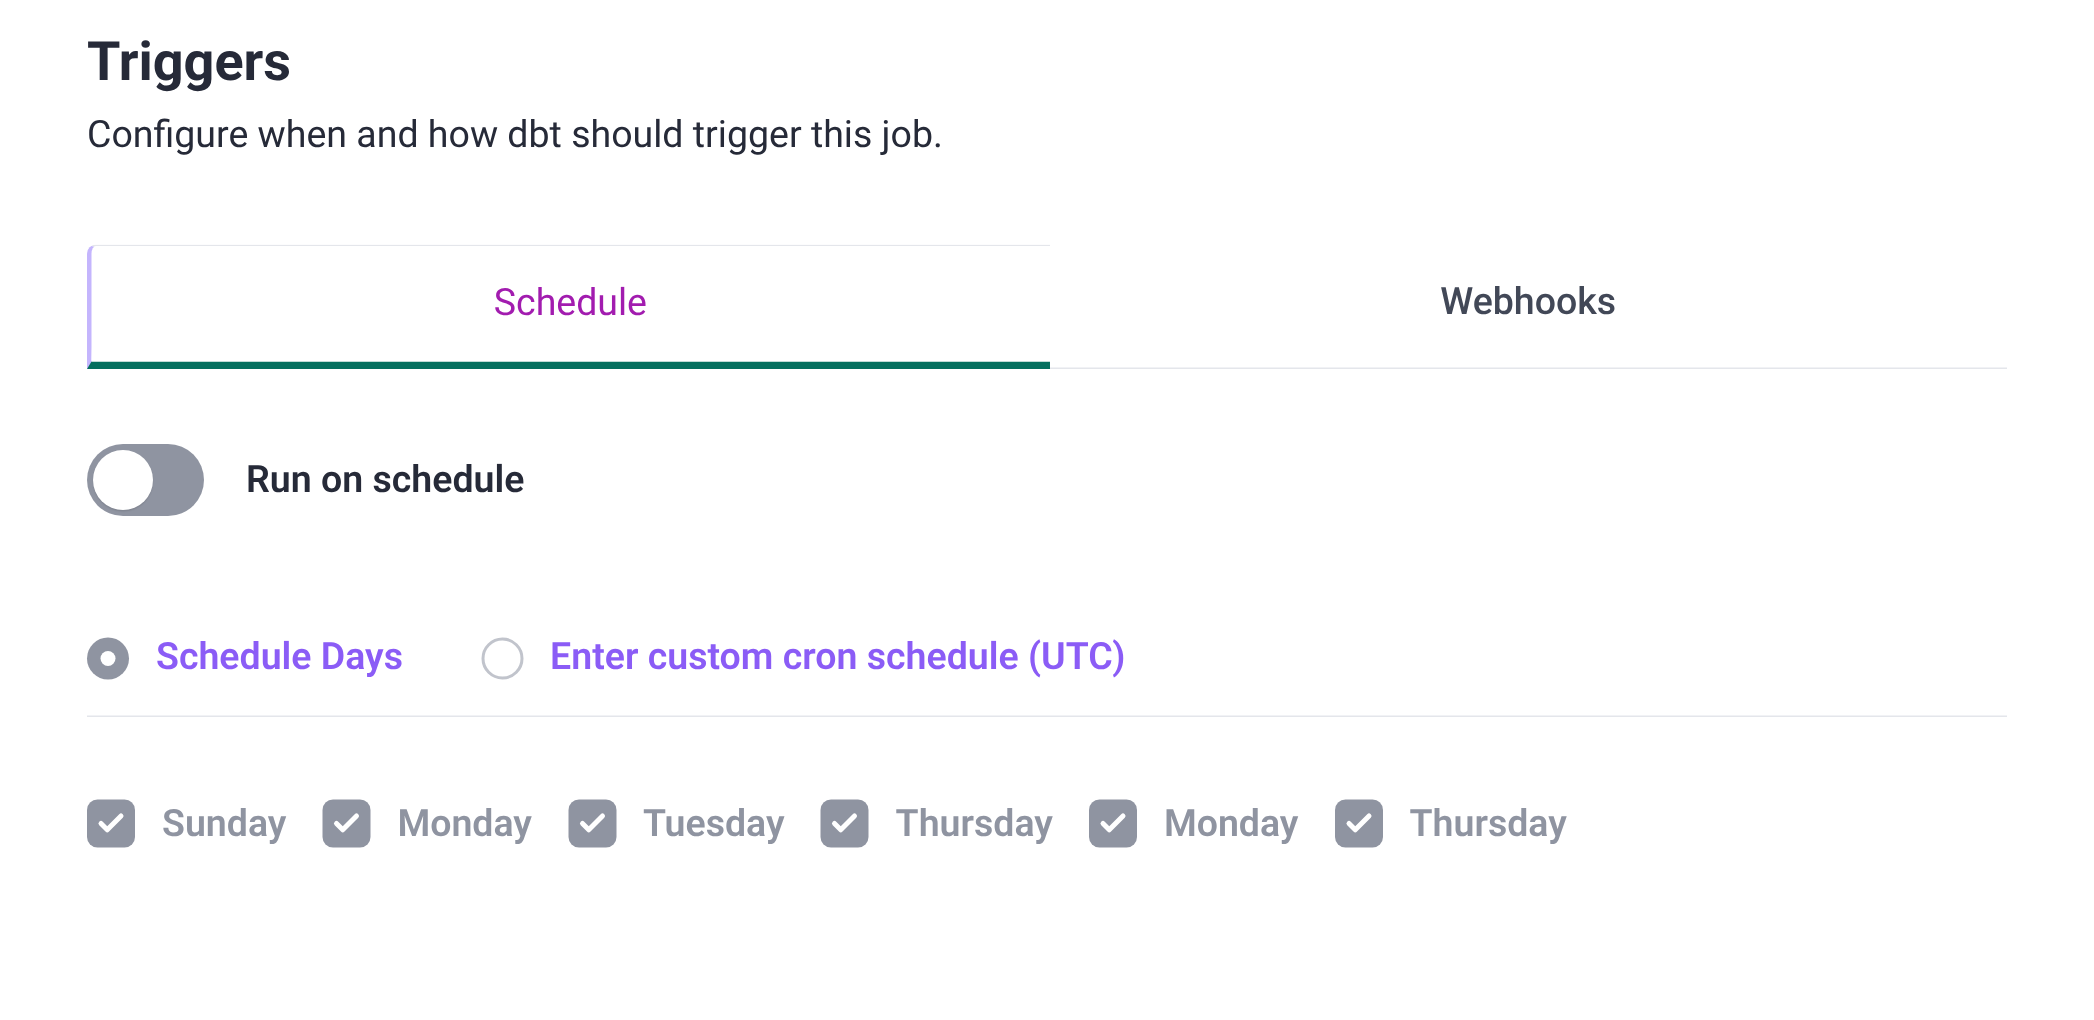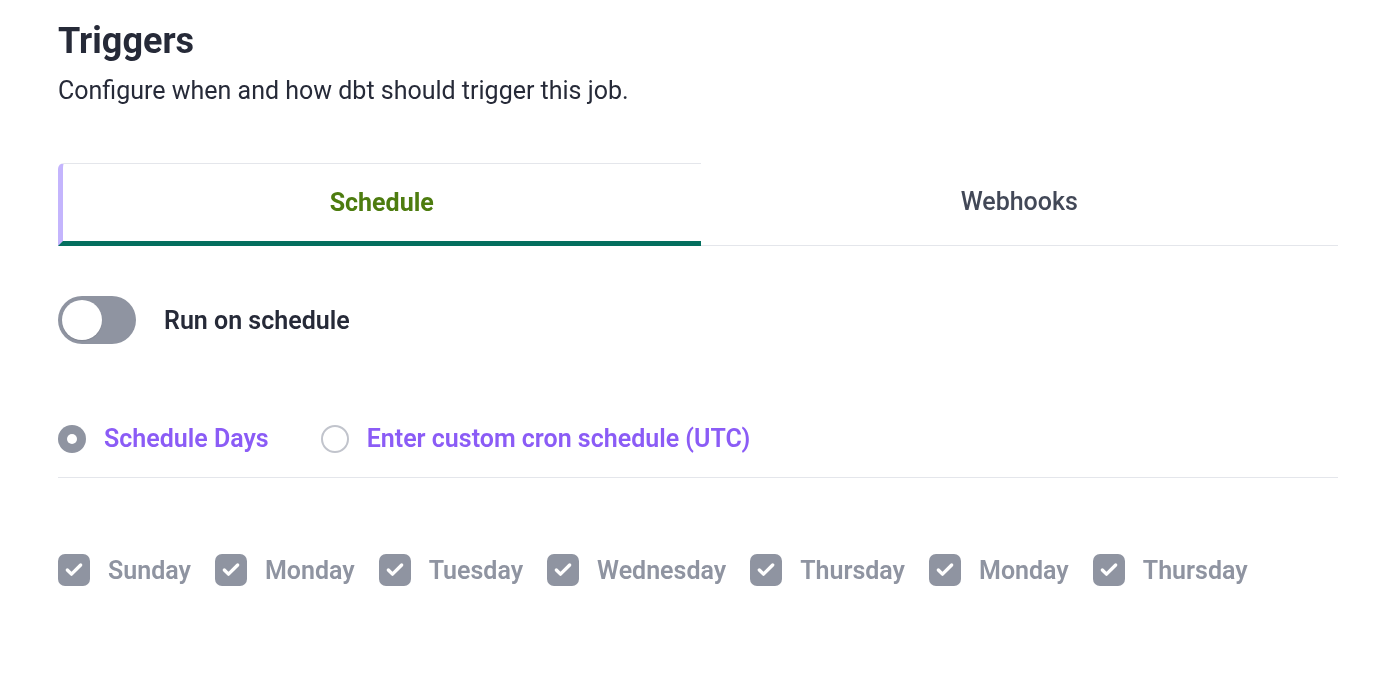--- a/index.html
+++ b/index.html
@@ -34,25 +34,25 @@
       text-align: center;
       padding: 24px 0;
       font-size: 25px;
       font-weight: 500;
       color: #424857;
       border-bottom: 1px solid #E4E6EB;
       cursor: pointer;
       background: #fff;
     }
     .tab.active {
-      color: #4d7c0f;
-      font-weight: 700;
+      color: #a21caf;
+      font-weight: 400;
       border-bottom: 5px solid #046F5E;
       border-top: 1px solid #E4E6EB;
-      border-left: 5px solid #c4b5fd;
+      border-left: 3px solid #c4b5fd;
       border-right: none;
       border-radius: 6px 0 0 0;
     }
     .toggle-row {
       display: flex;
       align-items: center;
       margin-top: 50px;
       margin-bottom: 80px;
     }
     .toggle {
@@ -114,21 +114,21 @@
       background: #ffffff;
     }
     .radio-label {
       font-size: 25px;
       font-weight: 600;
       color: #8b5cf6;
     }
     .days-row {
       display: flex;
       align-items: center;
-      margin-top: 76px;
+      margin-top: 55px;
       gap: 24px;
       flex-wrap: nowrap;
     }
     .day-item {
       display: flex;
       align-items: center;
       gap: 18px;
       cursor: pointer;
     }
     .checkbox {
@@ -207,28 +207,20 @@
         </svg>
     </div>
     <span class="day-label">Tuesday</span>
   </div>
   <div class="day-item">
     <div class="checkbox">
       <svg viewBox="0 0 24 24" fill="none">
           <path d="M4 12 L9 17 L20 6" stroke="#ffffff" stroke-width="4" stroke-linecap="round" stroke-linejoin="round"></path>
         </svg>
     </div>
-    <span class="day-label">Wednesday</span>
-  </div>
-  <div class="day-item">
-    <div class="checkbox">
-      <svg viewBox="0 0 24 24" fill="none">
-          <path d="M4 12 L9 17 L20 6" stroke="#ffffff" stroke-width="4" stroke-linecap="round" stroke-linejoin="round"></path>
-        </svg>
-    </div>
     <span class="day-label">Thursday</span>
   </div>
   <div class="day-item">
     <div class="checkbox">
       <svg viewBox="0 0 24 24" fill="none">
           <path d="M4 12 L9 17 L20 6" stroke="#ffffff" stroke-width="4" stroke-linecap="round" stroke-linejoin="round"></path>
         </svg>
     </div>
     <span class="day-label">Monday</span>
   </div>

